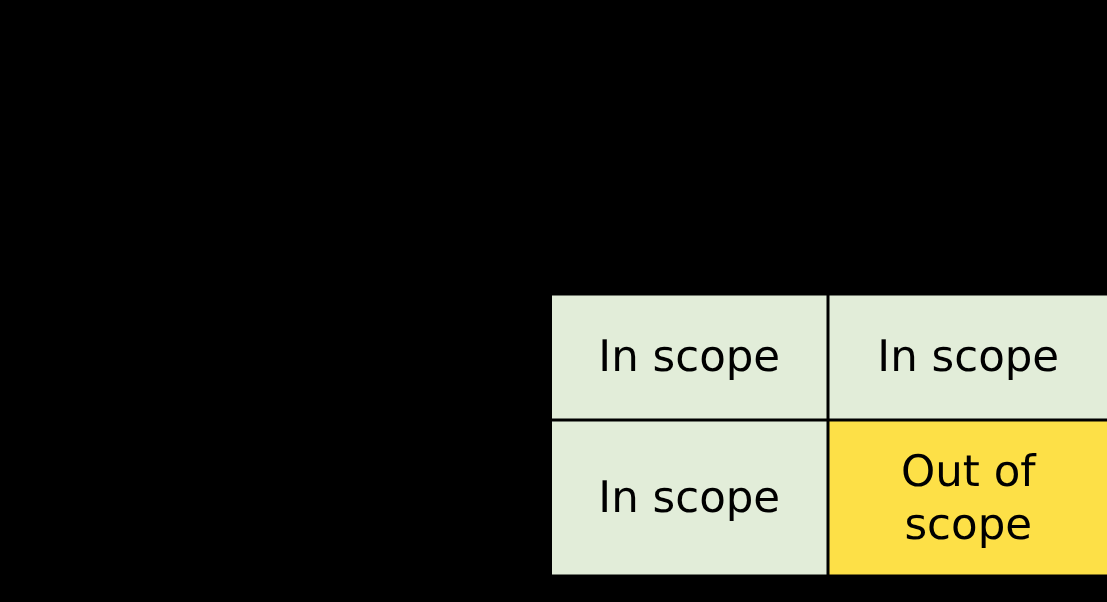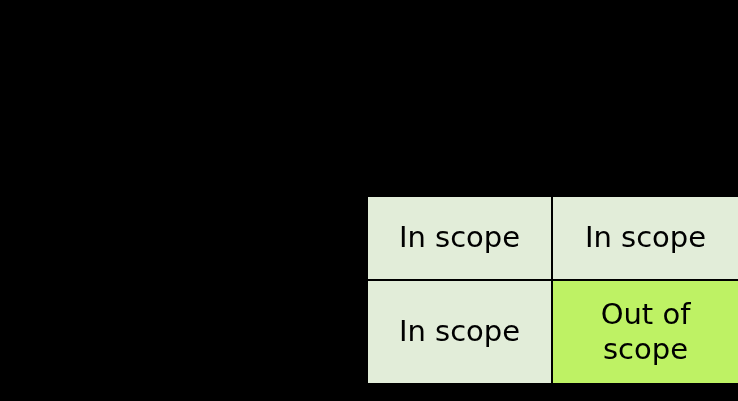--- a/index.html
+++ b/index.html
@@ -81,19 +81,19 @@
     </div>
 
     <div class="cell cell-in-scope" style="background: rgb(226, 237, 217);">
       <span class="cell-label">In scope</span>
     </div>
 
     <div class="cell cell-in-scope" style="background: rgb(226, 237, 217);">
       <span class="cell-label">In scope</span>
     </div>
 
-    <div class="cell cell-out-scope cell-wrap" style="background: #bef264;">
+    <div class="cell cell-out-scope cell-wrap" style="background: #fde047;">
       <span class="cell-label">Out of scope</span>
     </div>
 
   </div>
 
 </div>
 
 </body></html>

